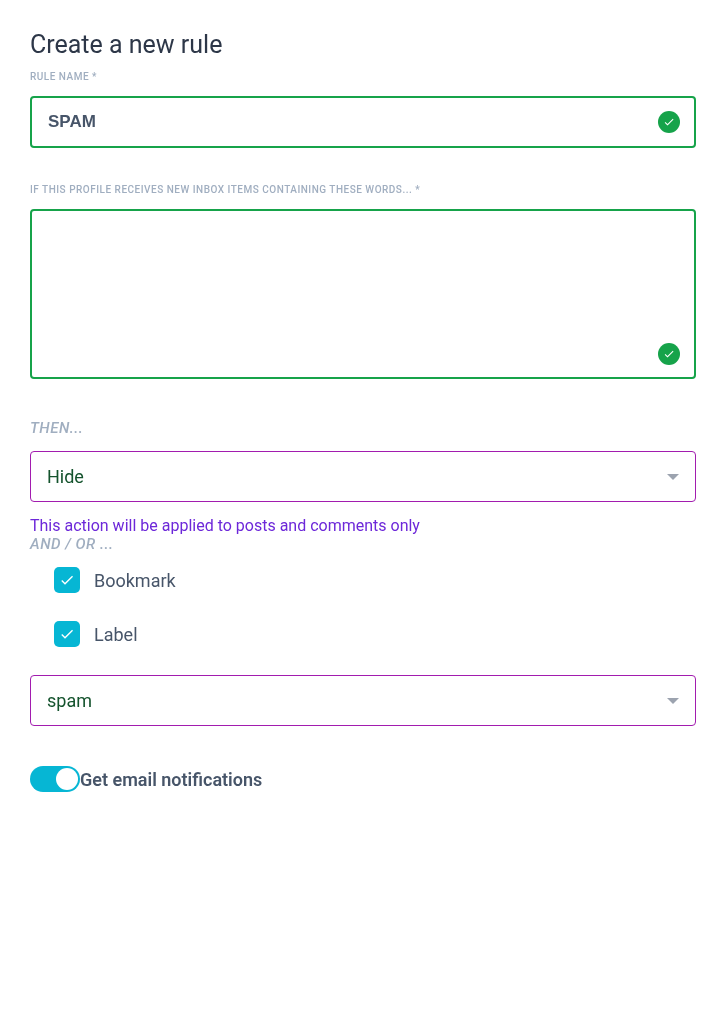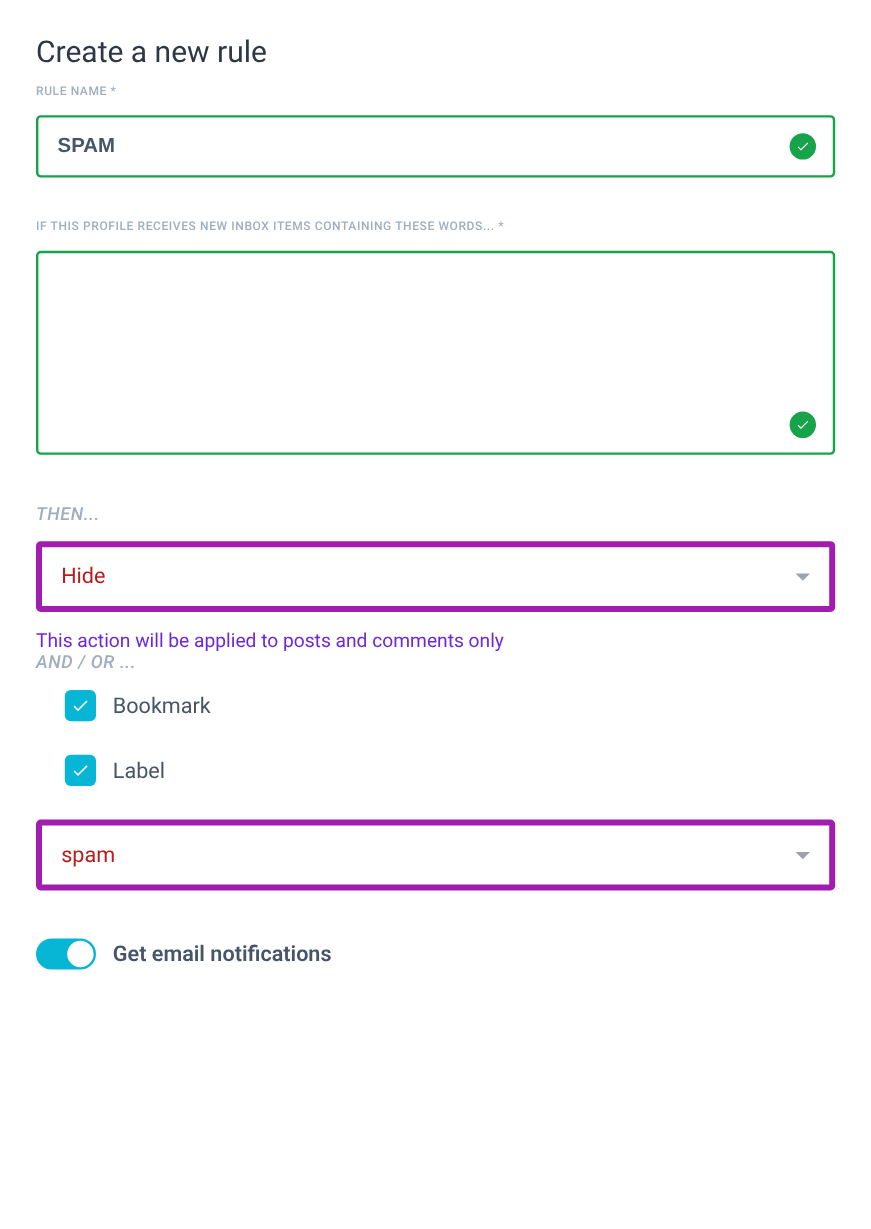--- a/index.html
+++ b/index.html
@@ -106,25 +106,25 @@
       text-decoration: underline wavy #ef4444;
       text-decoration-skip-ink: none;
     }
     .select-wrapper {
       position: relative;
       margin-bottom: 14px;
     }
     .select-input {
       width: 100%;
       padding: 14px 16px;
-      border: 5px solid #a21caf;
+      border: 1px solid #a21caf;
       border-radius: 4px;
       font-size: 18px;
       font-weight: 400;
-      color: #b91c1c;
+      color: #14532d;
       background: #fff;
       cursor: pointer;
       display: flex;
       align-items: center;
       justify-content: space-between;
     }
     .chevron-down {
       width: 0;
       height: 0;
       border-left: 6px solid transparent;
@@ -163,21 +163,20 @@
       color: #475569;
       cursor: pointer;
     }
     .label-select-wrapper {
       margin-top: 6px;
       margin-bottom: 40px;
     }
     .toggle-row {
       display: flex;
       align-items: center;
-      gap: 14px;
       text-align: center;
     }
     .toggle {
       width: 50px;
       height: 26px;
       background: #06b6d4;
       border-radius: 13px;
       position: relative;
       cursor: pointer;
       flex-shrink: 0;

